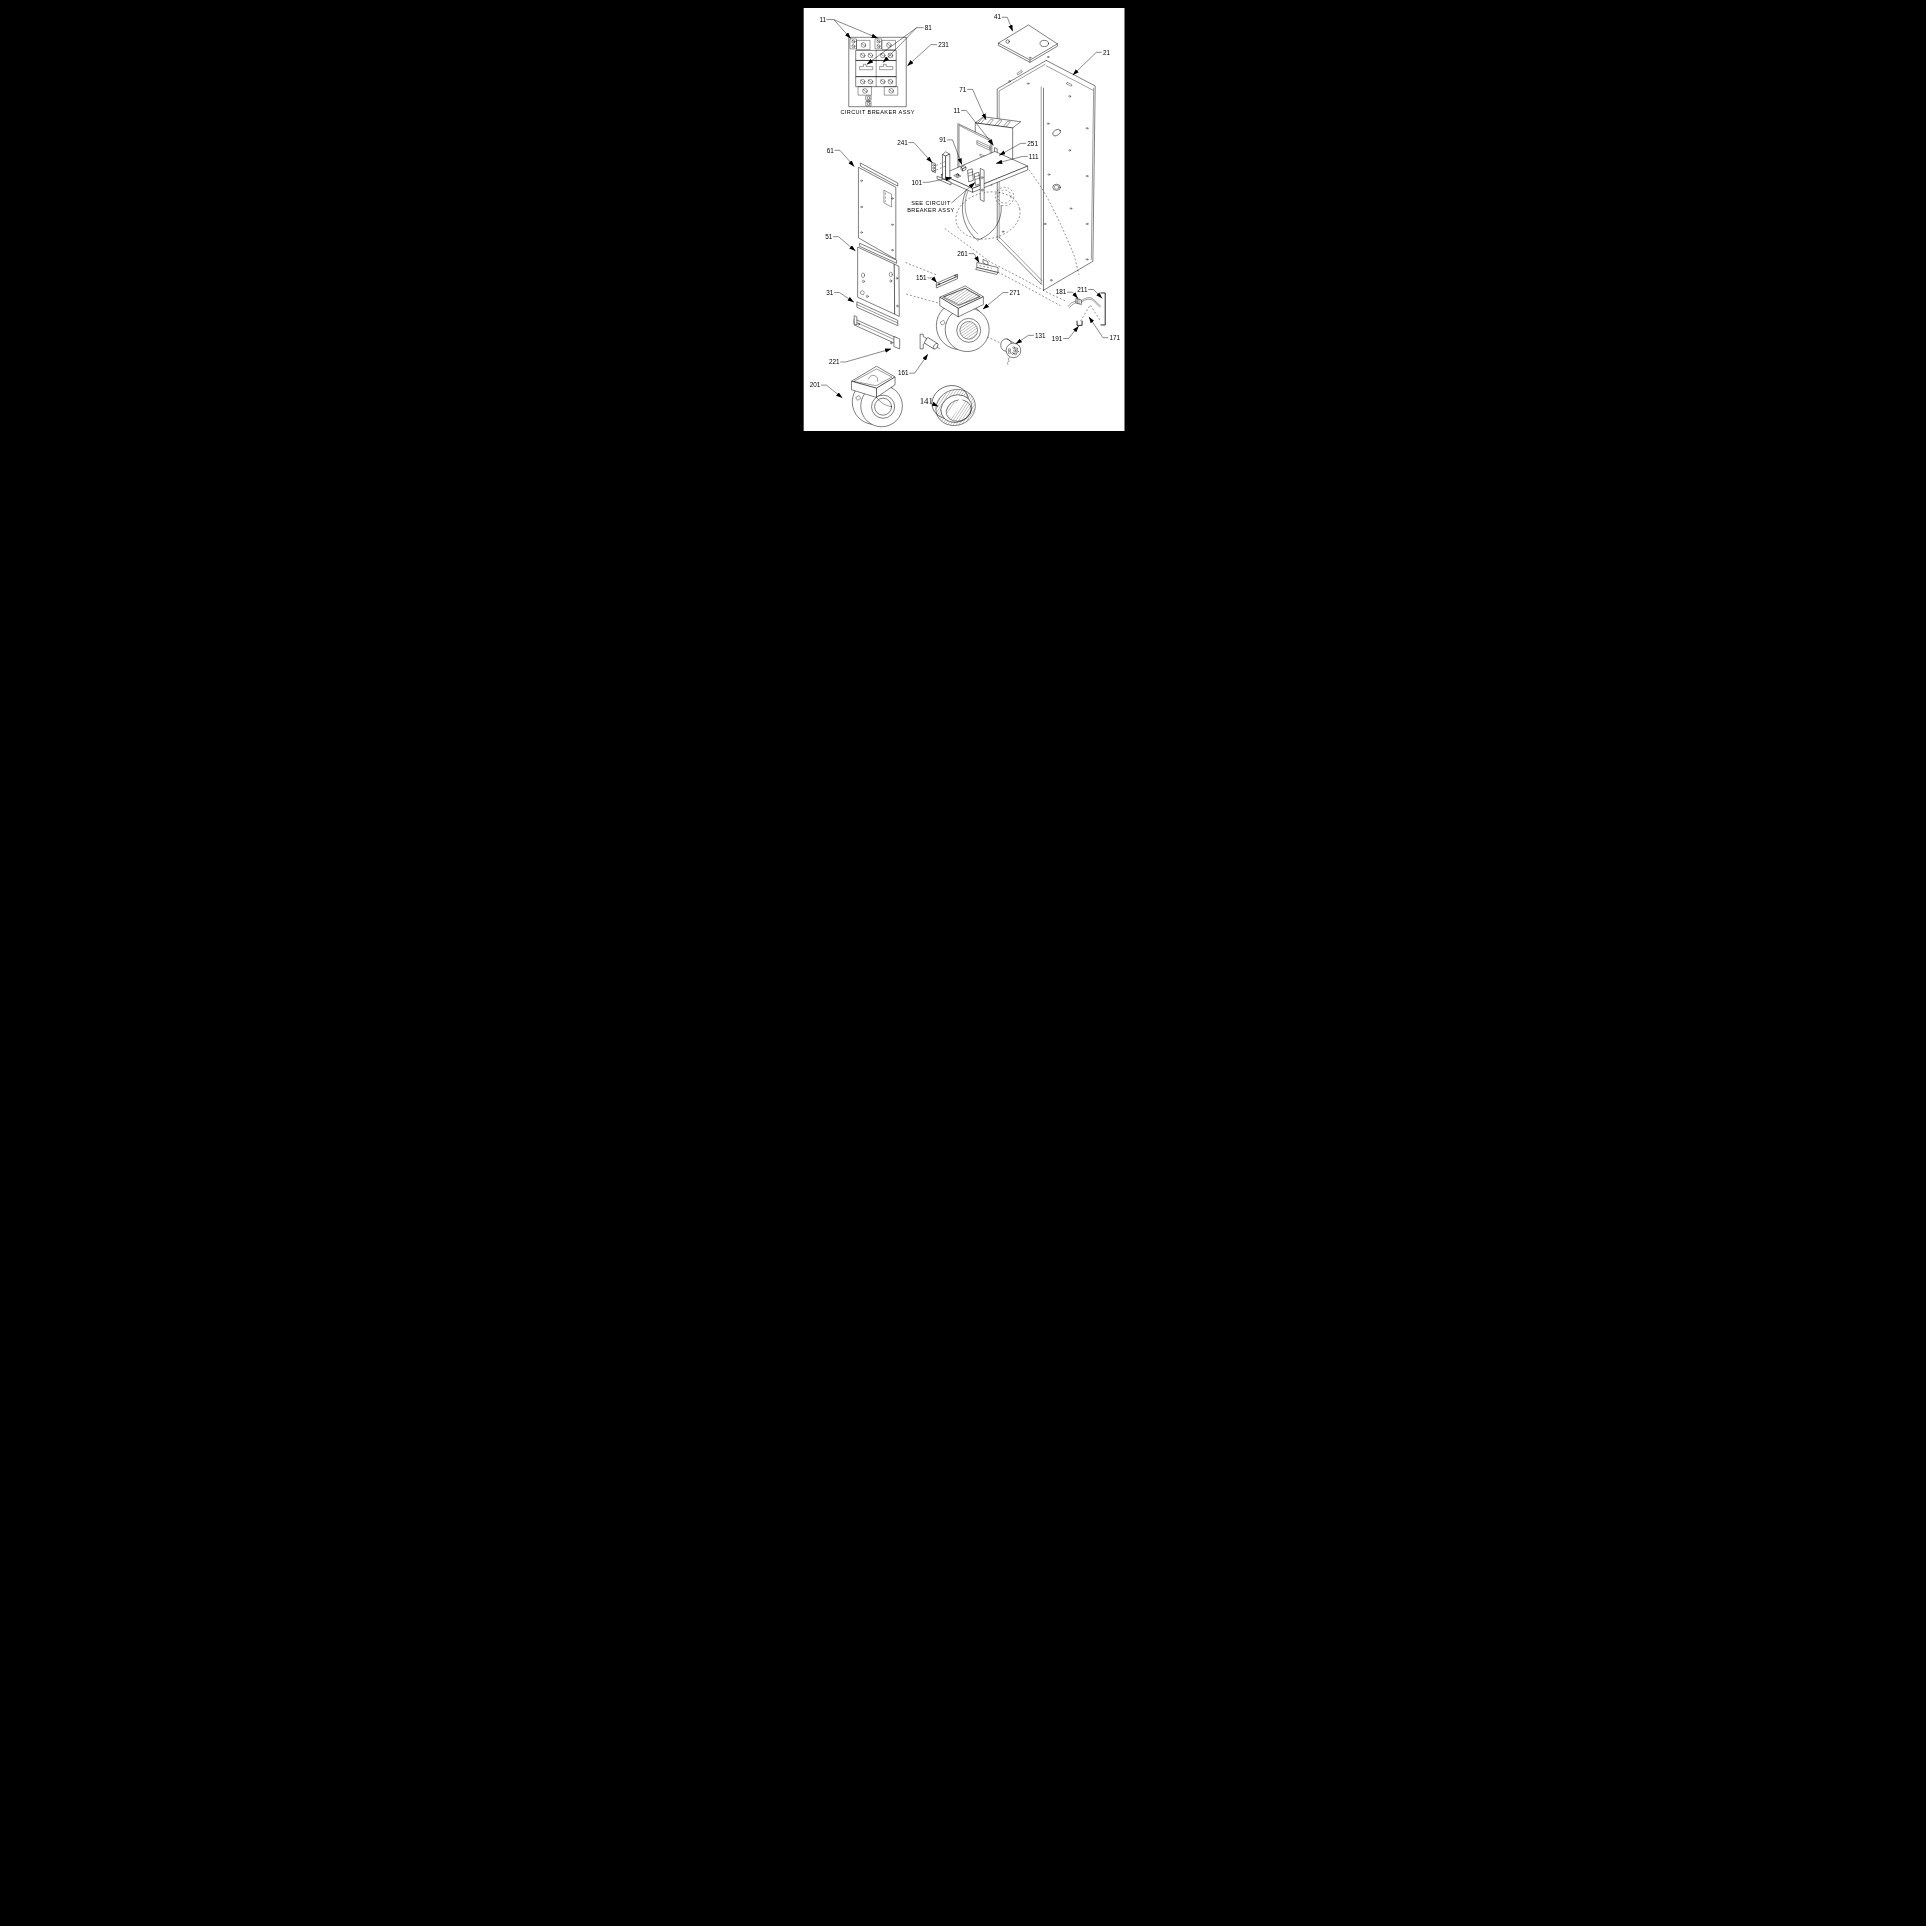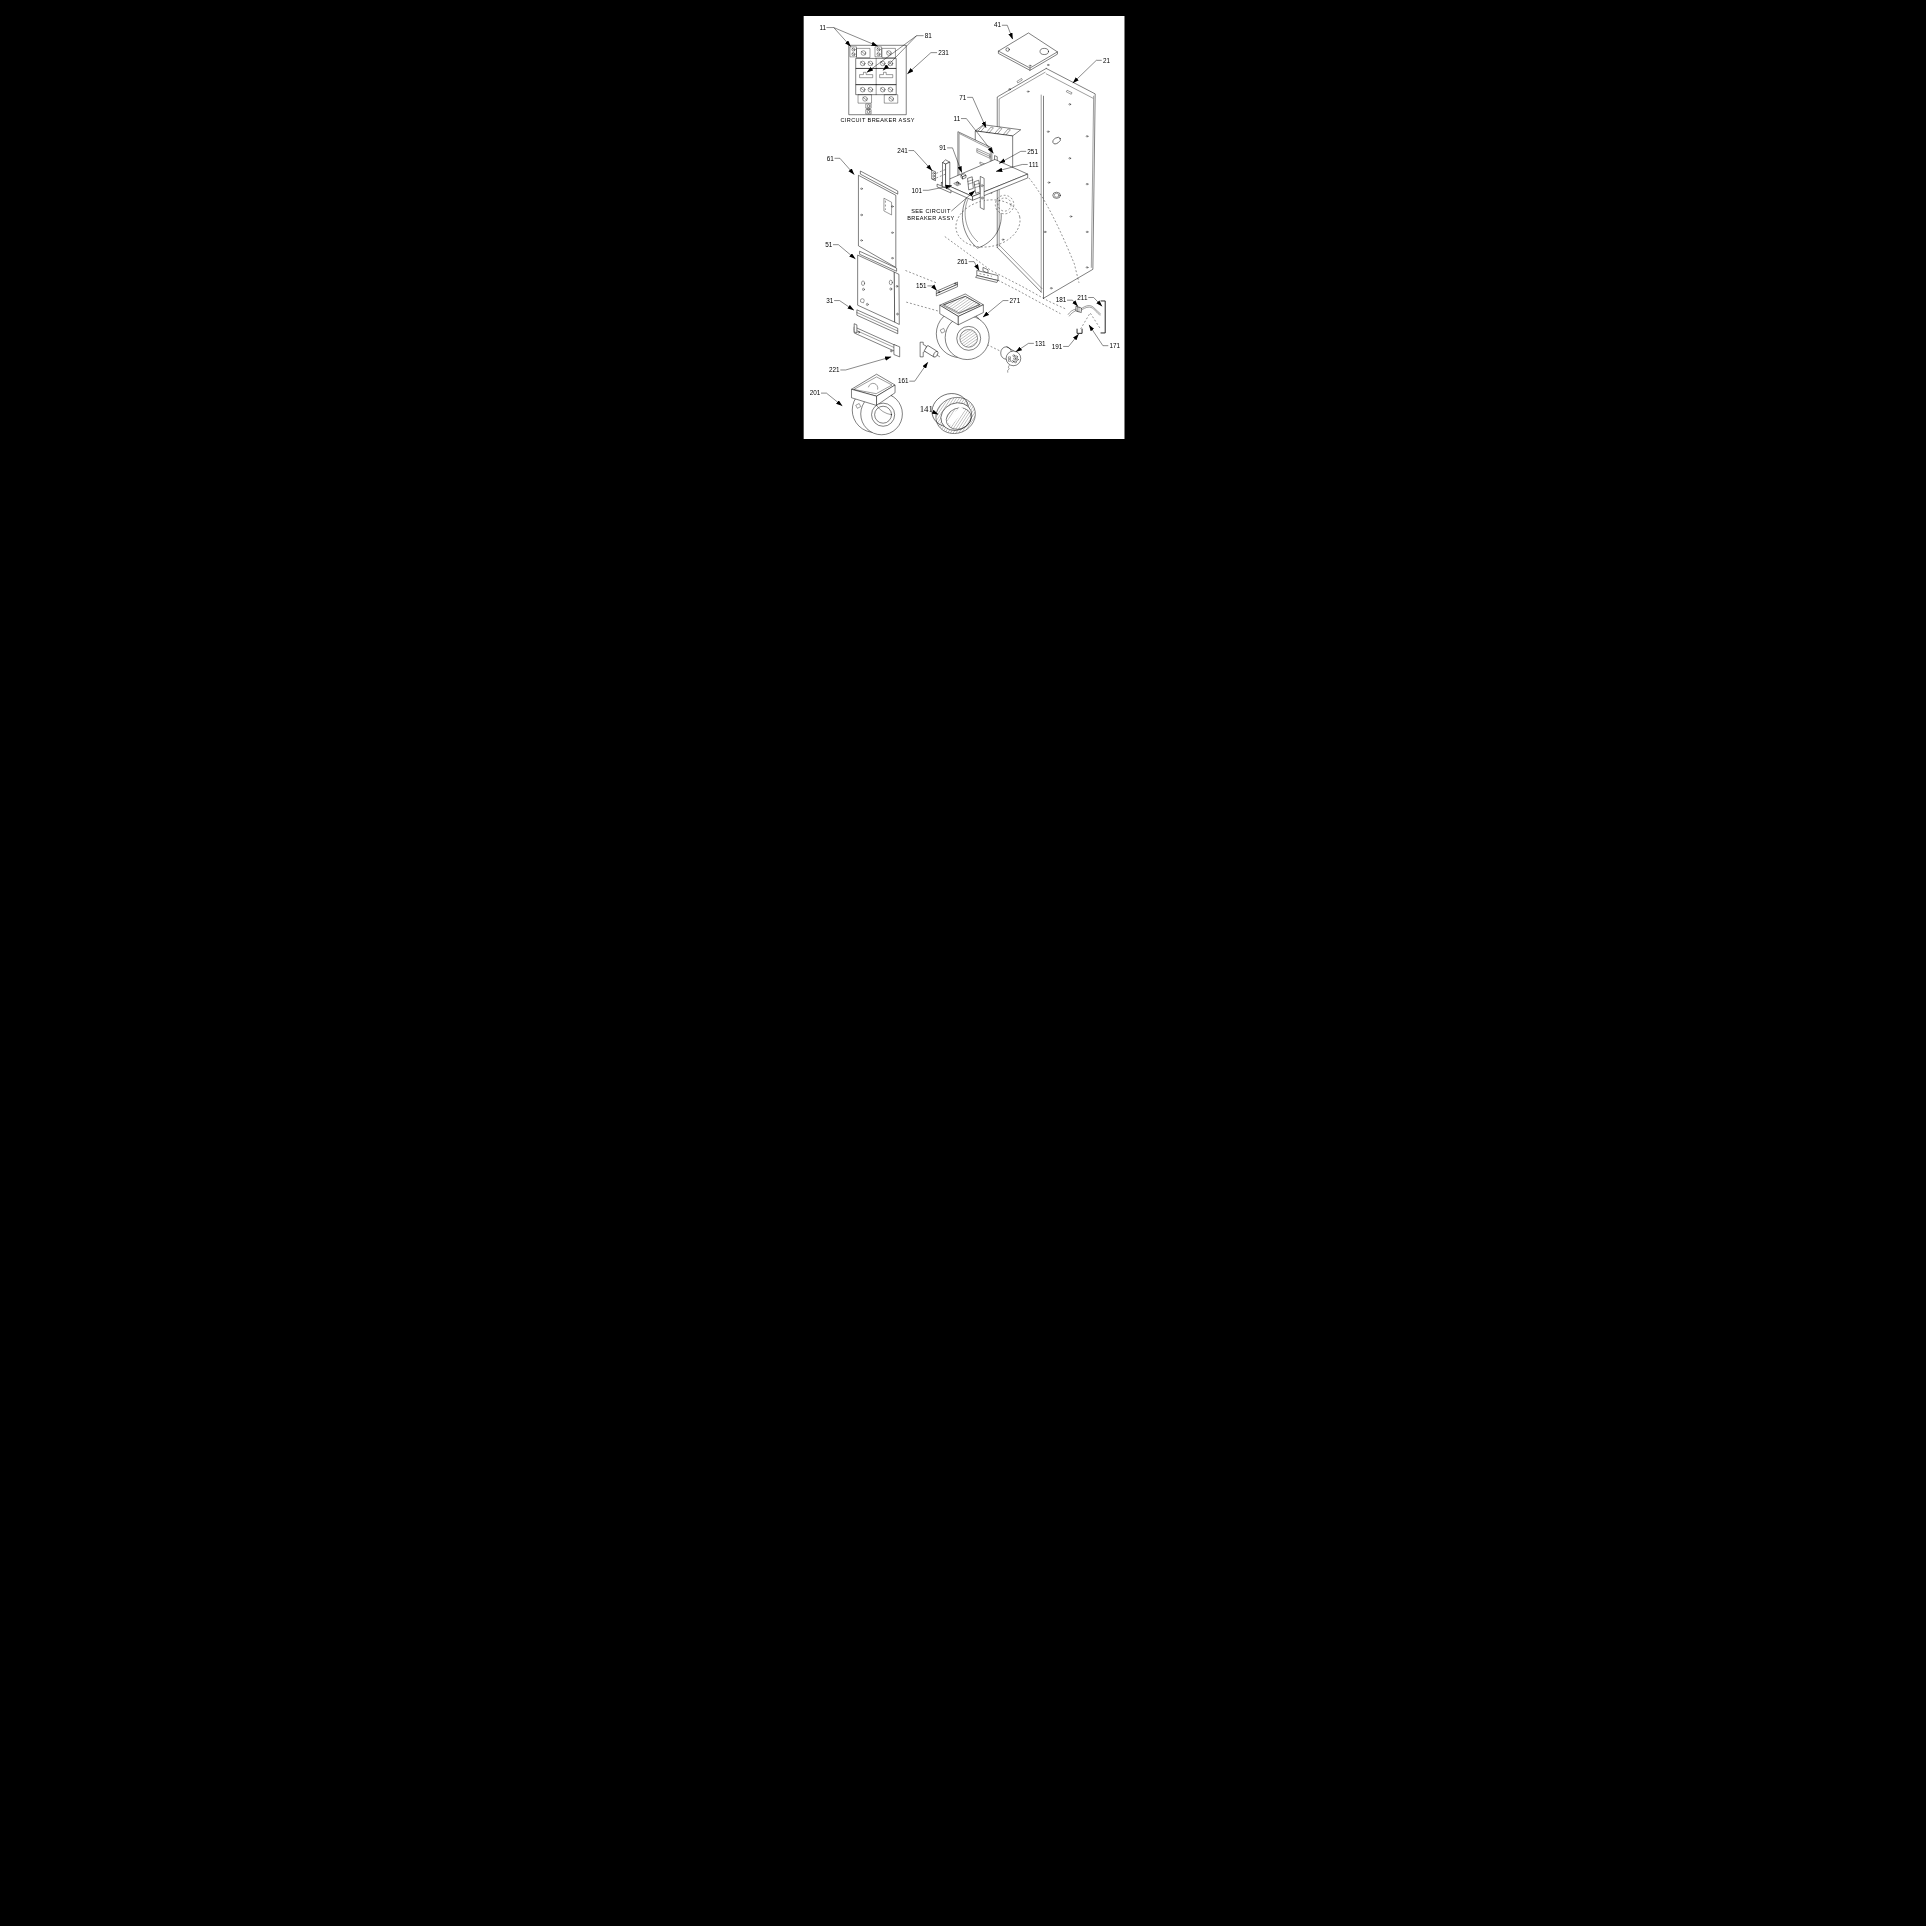--- a/index.html
+++ b/index.html
@@ -1,16 +1,16 @@
 <!DOCTYPE html>
 <html style="font-size:6.2px"><head>
 <meta charset="utf-8">
 <style>
   html,body{margin:0;padding:0;background:#000;}
-  .stage{width:423px;height:423px;margin:16px auto;position:relative;background:#0ea5e9;text-align:center;}
+  .stage{width:423px;height:423px;margin:8px auto;position:relative;background:#0ea5e9;text-align:center;}
   svg{display:block}
   .ln{fill:none;stroke:#000;stroke-width:1.3;stroke-linejoin:round;stroke-linecap:round}
   .thin{stroke-width:1}
   .thick{stroke-width:2.2}
   .wh{fill:#fff;stroke:#000;stroke-width:1.3;stroke-linejoin:round}
   .dash2{fill:none;stroke:#000;stroke-width:1.1;stroke-dasharray:5 5}
   .ld{fill:none;stroke:#000;stroke-width:1.2}
   .lb{font-family:"Liberation Sans",sans-serif;font-size:16.5px;fill:#000}
   .cap{font-family:"Liberation Sans",sans-serif;font-size:14.5px;letter-spacing:1px;fill:#000}
   .serif{font-family:"Liberation Serif",serif;font-size:23px;fill:#000}

